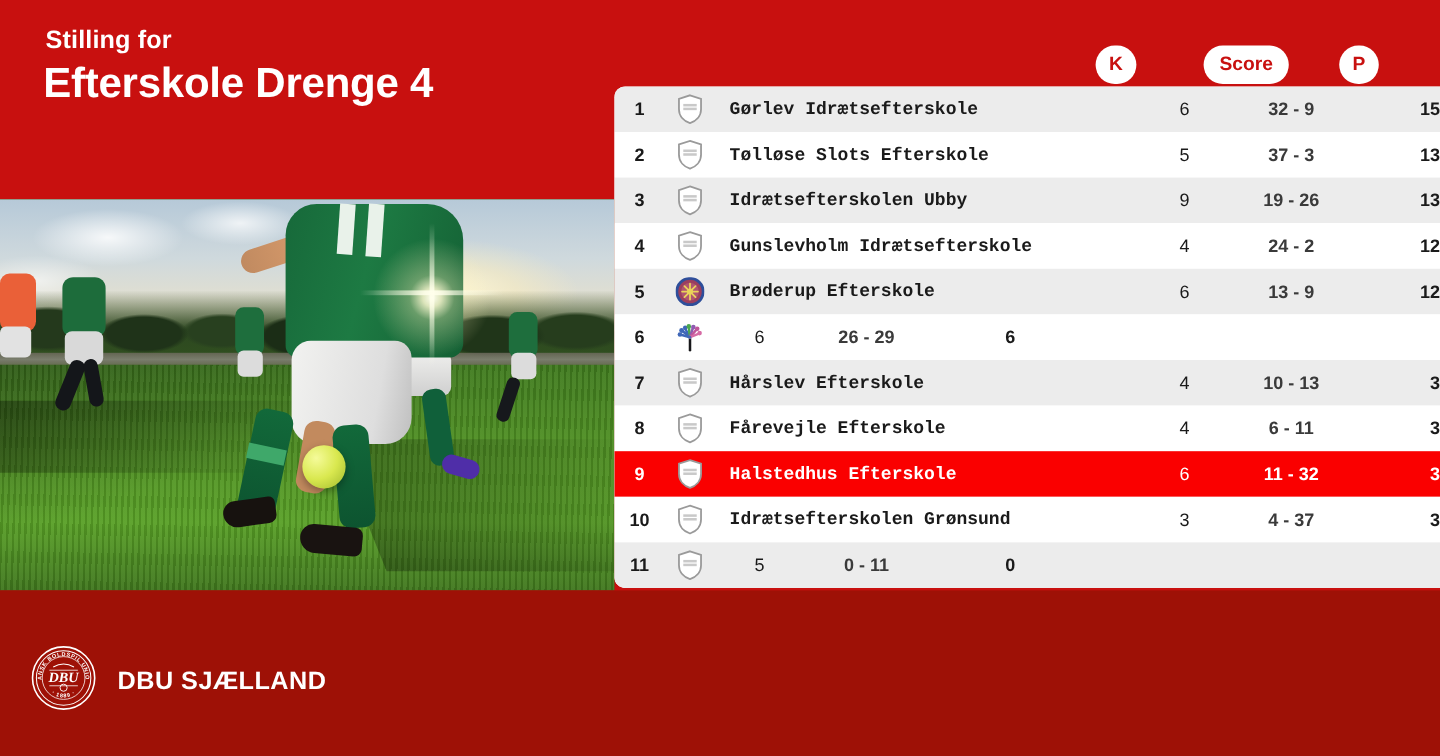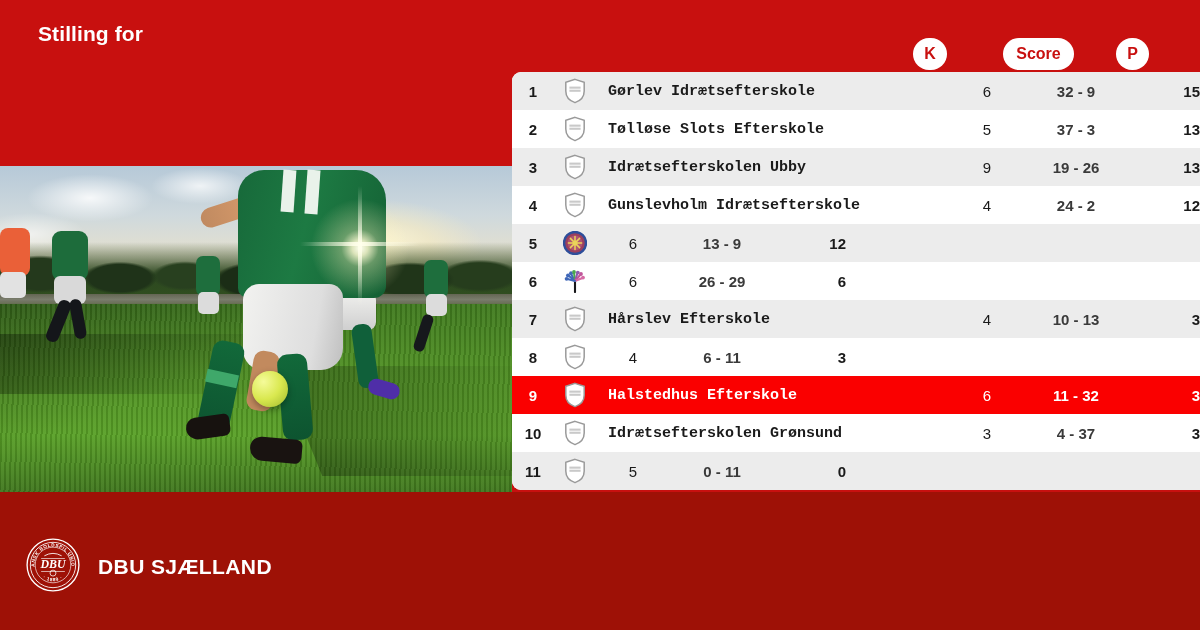--- a/index.html
+++ b/index.html
@@ -264,20 +264,21 @@
     letter-spacing: 0.4px;
   }
 </style>
 </head>
 <body>
 
 <div id="stage">
 
   <div id="header-block">
     <div id="kicker">Stilling for</div>
+    <div id="title">Efterskole Drenge 4</div>
   </div>
 
   <div id="photo">
     <div class="ph-layer" id="sky"></div>
     <div class="ph-layer" id="treeline"></div>
     <div class="ph-layer" id="boards"></div>
     <div class="ph-layer" id="grass"></div>
     <div class="ph-layer" id="grass-shadow1"></div>
     <div class="ph-layer" id="grass-shadow2"></div>
     <div class="ph-layer" id="d2-shirt"></div>
@@ -374,20 +375,21 @@
         <div class="c-logo">
           <svg class="shield" width="24" height="24" viewBox="0 0 24 24">
             <circle cx="12" cy="12" r="11" fill="#9b3f5e" stroke="#2e4e9a" stroke-width="2.4"></circle>
             <circle cx="12" cy="12" r="7.4" fill="#b05570"></circle>
             <g stroke="#ead35a" stroke-width="1.5" stroke-linecap="round">
               <path d="M12 5.4 V18.6 M5.4 12 H18.6 M7.4 7.4 L16.6 16.6 M16.6 7.4 L7.4 16.6"></path>
             </g>
             <circle cx="12" cy="12" r="2.5" fill="#ead35a"></circle>
           </svg>
         </div>
+        <div class="c-name">Brøderup Efterskole</div>
         <div class="c-k">6</div>
         <div class="c-score">13 - 9</div>
         <div class="c-p">12</div>
       </div>
       <div class="row plain">
         <div class="c-rank">6</div>
         <div class="c-logo">
           <svg class="shield" width="26" height="24" viewBox="0 0 26 24">
             <path d="M13 23 V11" stroke="#17171a" stroke-width="2.1" stroke-linecap="round"></path>
             <g stroke-width="2.1" stroke-linecap="round">
@@ -430,20 +432,21 @@
       </div>
       <div class="row plain">
         <div class="c-rank">8</div>
         <div class="c-logo">
           <svg class="shield" width="22" height="26" viewBox="0 0 22 26">
             <path d="M11 1.4 L20.2 4.4 V13 C20.2 19 15.8 23 11 24.6 C6.2 23 1.8 19 1.8 13 V4.4 Z" fill="#ffffff" stroke="#9a9a9a" stroke-width="1.5"></path>
             <rect x="5.4" y="8.6" width="11.2" height="2.1" fill="#c9c9c9"></rect>
             <rect x="5.4" y="11.7" width="11.2" height="2.1" fill="#c9c9c9"></rect>
           </svg>
         </div>
+        <div class="c-name">Fårevejle Efterskole</div>
         <div class="c-k">4</div>
         <div class="c-score">6 - 11</div>
         <div class="c-p">3</div>
       </div>
       <div class="row highlight">
         <div class="c-rank">9</div>
         <div class="c-logo">
           <svg class="shield" width="22" height="26" viewBox="0 0 22 26">
             <path d="M11 1.4 L20.2 4.4 V13 C20.2 19 15.8 23 11 24.6 C6.2 23 1.8 19 1.8 13 V4.4 Z" fill="#ffffff" stroke="#9a9a9a" stroke-width="1.5"></path>
             <rect x="5.4" y="8.6" width="11.2" height="2.1" fill="#c9c9c9"></rect>

